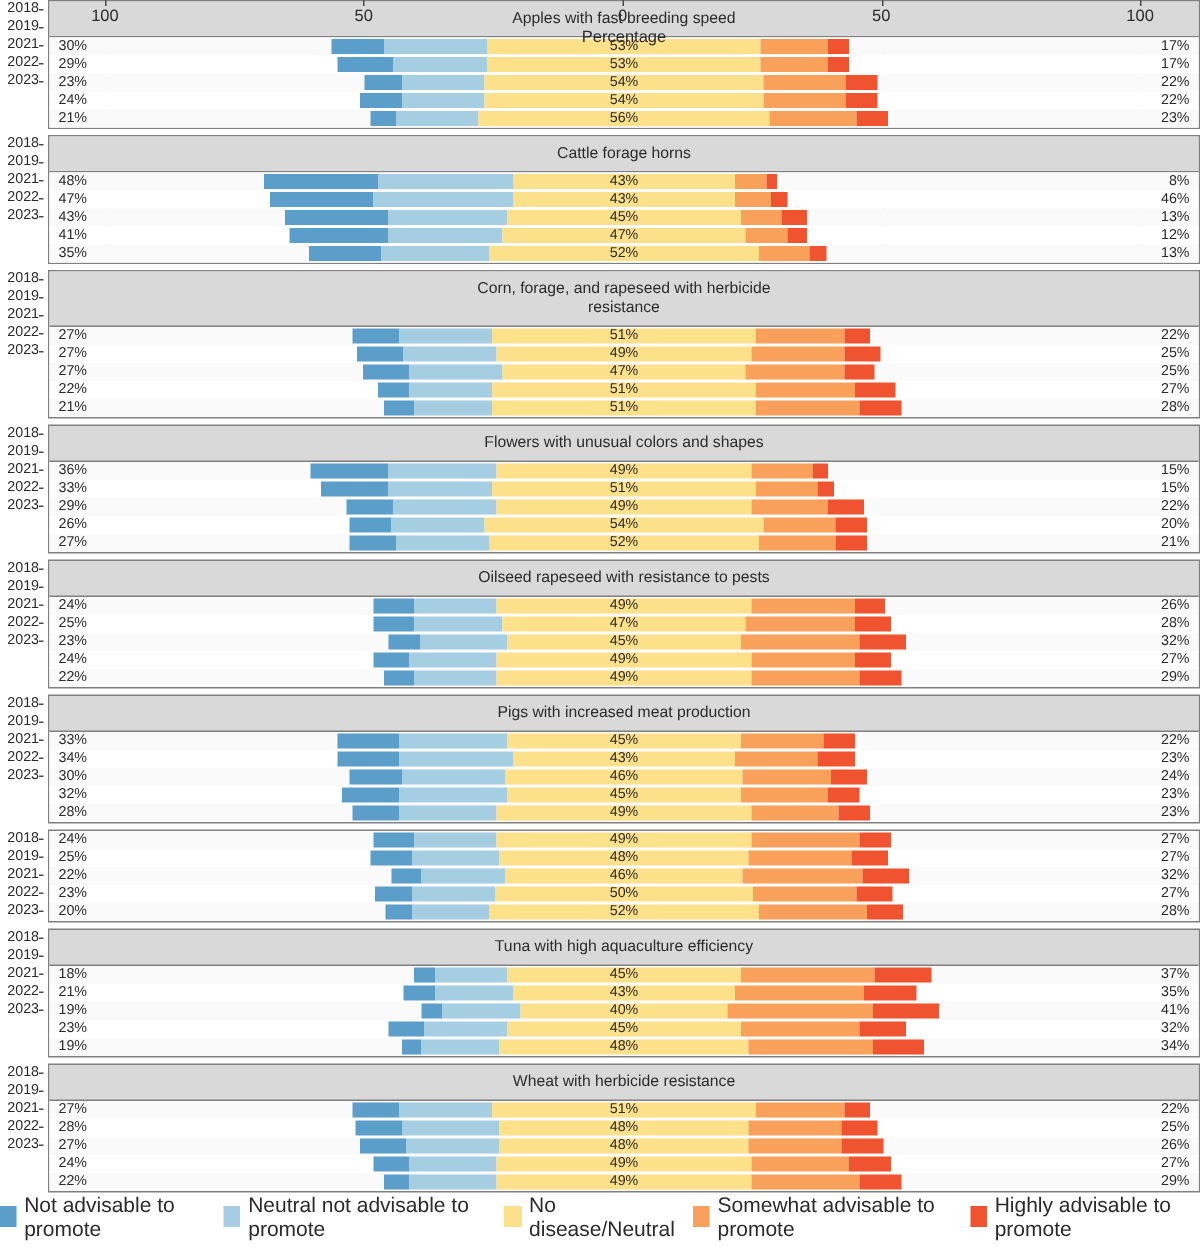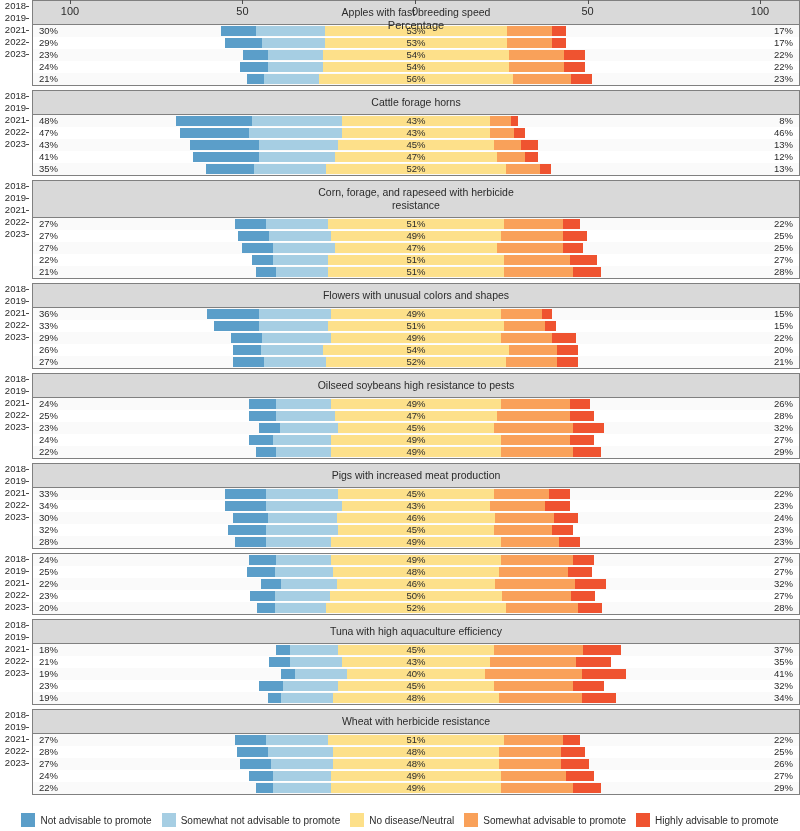--- a/index.html
+++ b/index.html
@@ -72,21 +72,21 @@
     transform:translateX(-50%); white-space:nowrap;
   }
   .axis-title {
     position:absolute; top:19px; left:0; right:0; text-align:center;
     font-size:11px; color:#2b2b2b;
   }
 
   .legend {
     position:absolute; left:0; right:0; bottom:4px;
     display:flex; justify-content:center; align-items:flex-start; gap:10px;
-    font-size:10px; color:#2b2b2b;
+    font-size:14px; color:#2b2b2b;
   }
   .legend-item { display:flex; align-items:center; gap:5px; }
   .legend-swatch { width:14px; height:14px; display:inline-block; }
 </style>
 </head>
 <body>
 
 <div id="chart-root">
   <div class="panels" id="panels">
       <div class="panel">
@@ -405,21 +405,21 @@
       <div class="panel">
         <div class="panel-strip">
           <div class="strip-left" style="position: relative; padding-top: 23px;">
             <div class="ytick" style="top: 0px;">2018<div class="ytick-mark"></div></div>
             <div class="ytick" style="top: 12px;">2019<div class="ytick-mark"></div></div>
             <div class="ytick" style="top: 24px;">2021<div class="ytick-mark"></div></div>
             <div class="ytick" style="top: 36px;">2022<div class="ytick-mark"></div></div>
             <div class="ytick" style="top: 48px;">2023<div class="ytick-mark"></div></div>
           </div>
           <div class="panel-box">
-            <div class="panel-title">Oilseed soybeans high resistance to pests</div>
+            <div class="panel-title">Oilseed rapeseed with resistance to pests</div>
             <div class="plot" style="height: 60px;">
               <div class="gridline" style="left: 37.955px;"></div>
               <div class="gridline" style="left: 210.477px;"></div>
               <div class="gridline major" style="left: 383px;"></div>
               <div class="gridline" style="left: 555.523px;"></div>
               <div class="gridline" style="left: 728.045px;"></div>
               <div class="rows">
                 <div class="row">
                   <div class="row-stripe"></div>
                   <div class="seg" style="left: 215.653px; width: 27.6036px; background: rgb(91, 158, 201);"></div>
@@ -807,21 +807,21 @@
       <div class="xtick-label" style="left: 728.045px;">100</div>
     </div>
 
   <div class="legend" id="legend">
       <div class="legend-item">
         <span class="legend-swatch" style="background: rgb(91, 158, 201);"></span>
         <span>Not advisable to promote</span>
       </div>
       <div class="legend-item">
         <span class="legend-swatch" style="background: rgb(166, 206, 227);"></span>
-        <span>Somewhat not advisable to promote</span>
+        <span>Neutral not advisable to promote</span>
       </div>
       <div class="legend-item">
         <span class="legend-swatch" style="background: rgb(253, 224, 138);"></span>
         <span>No disease/Neutral</span>
       </div>
       <div class="legend-item">
         <span class="legend-swatch" style="background: rgb(249, 161, 90);"></span>
         <span>Somewhat advisable to promote</span>
       </div>
       <div class="legend-item">

